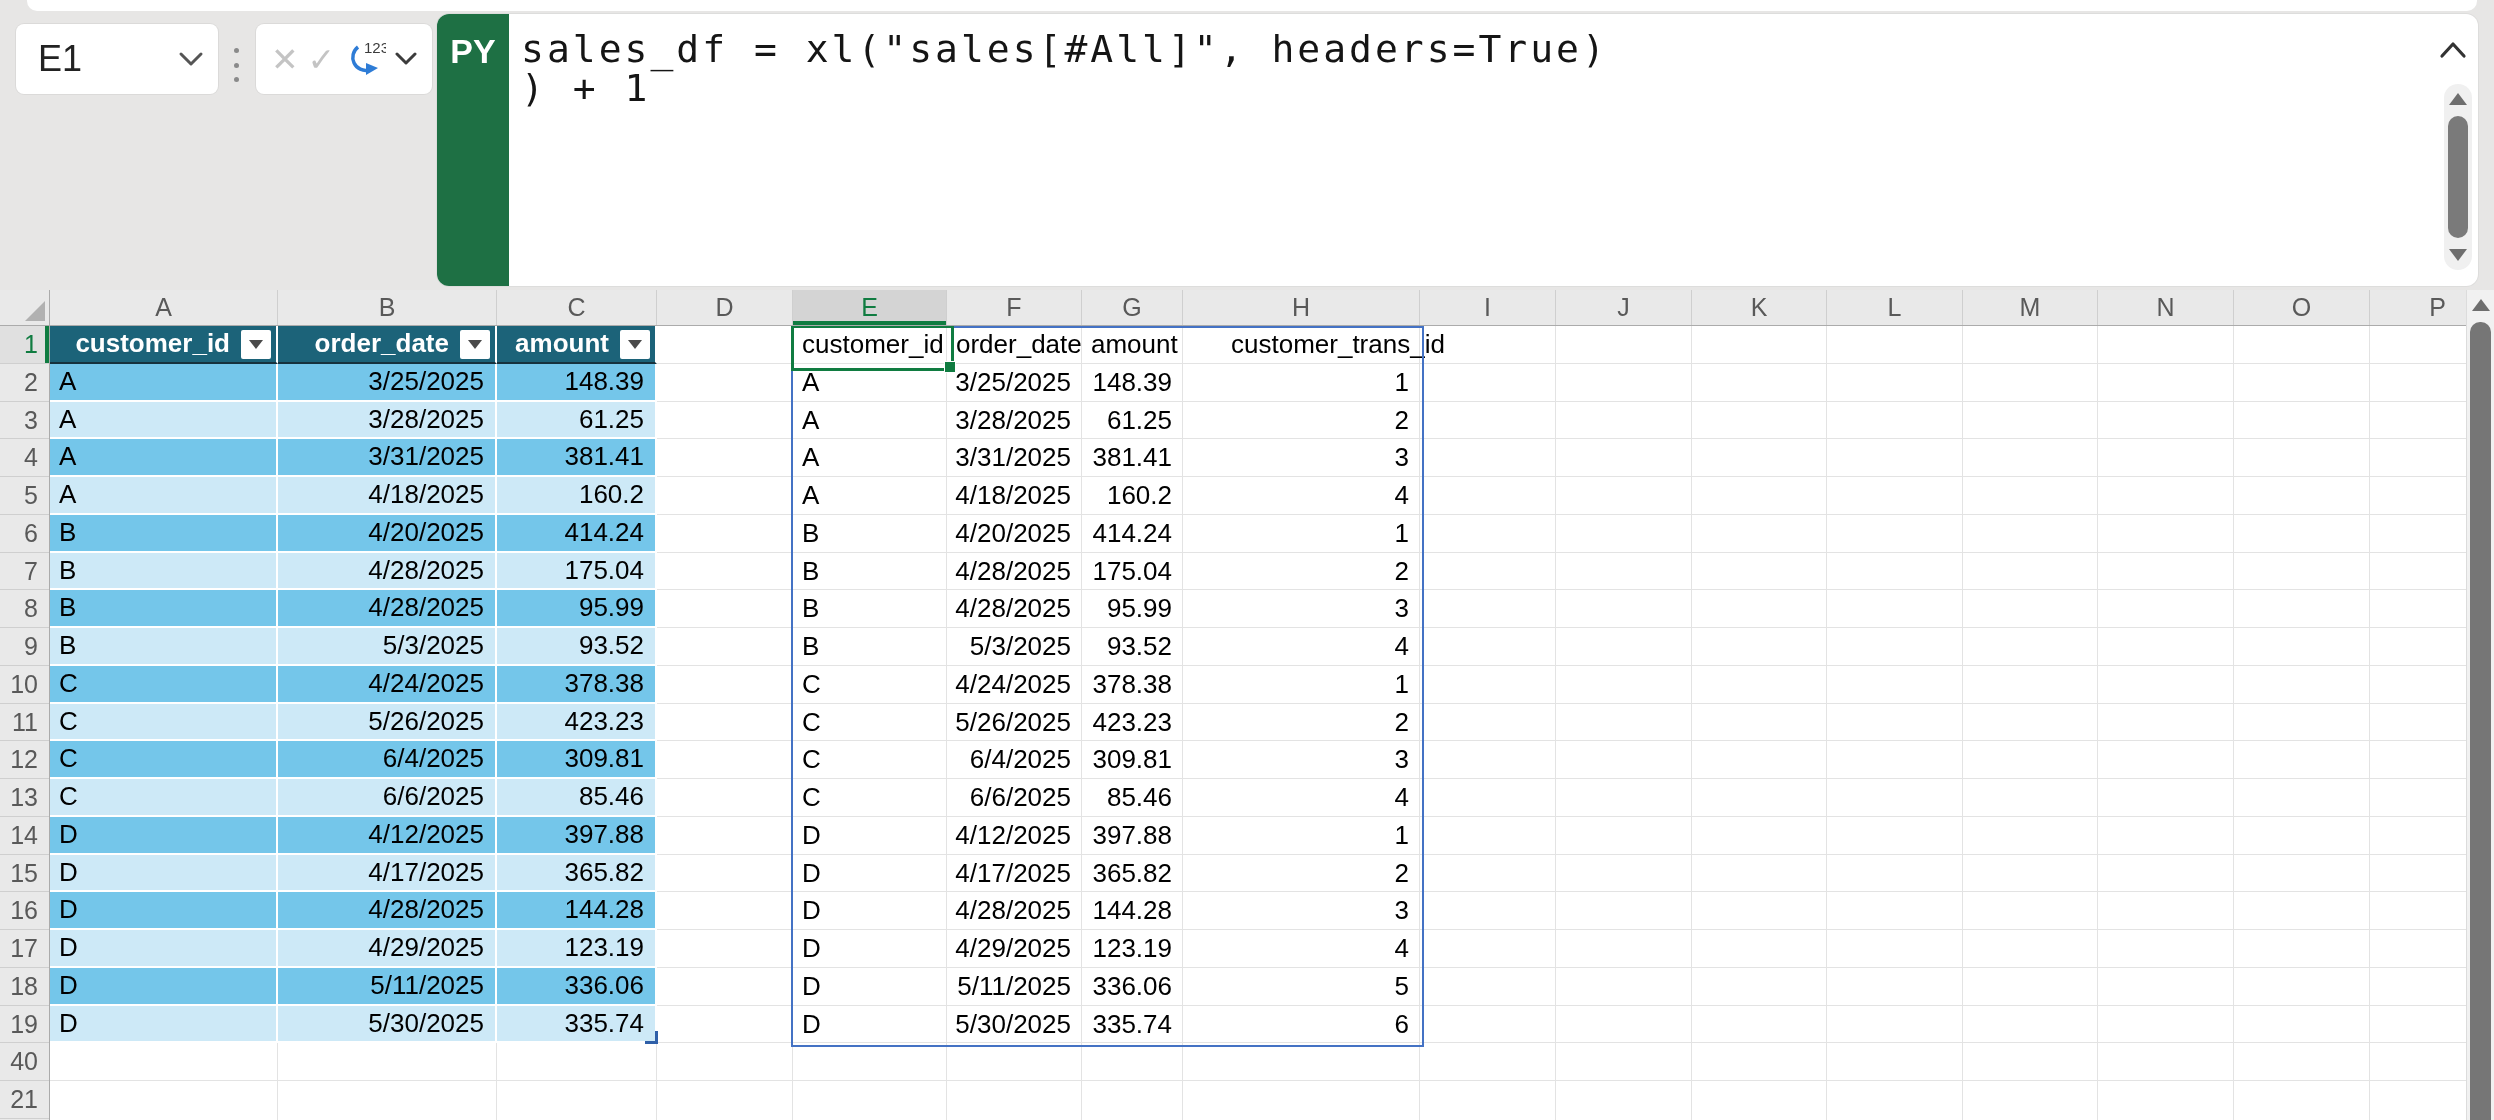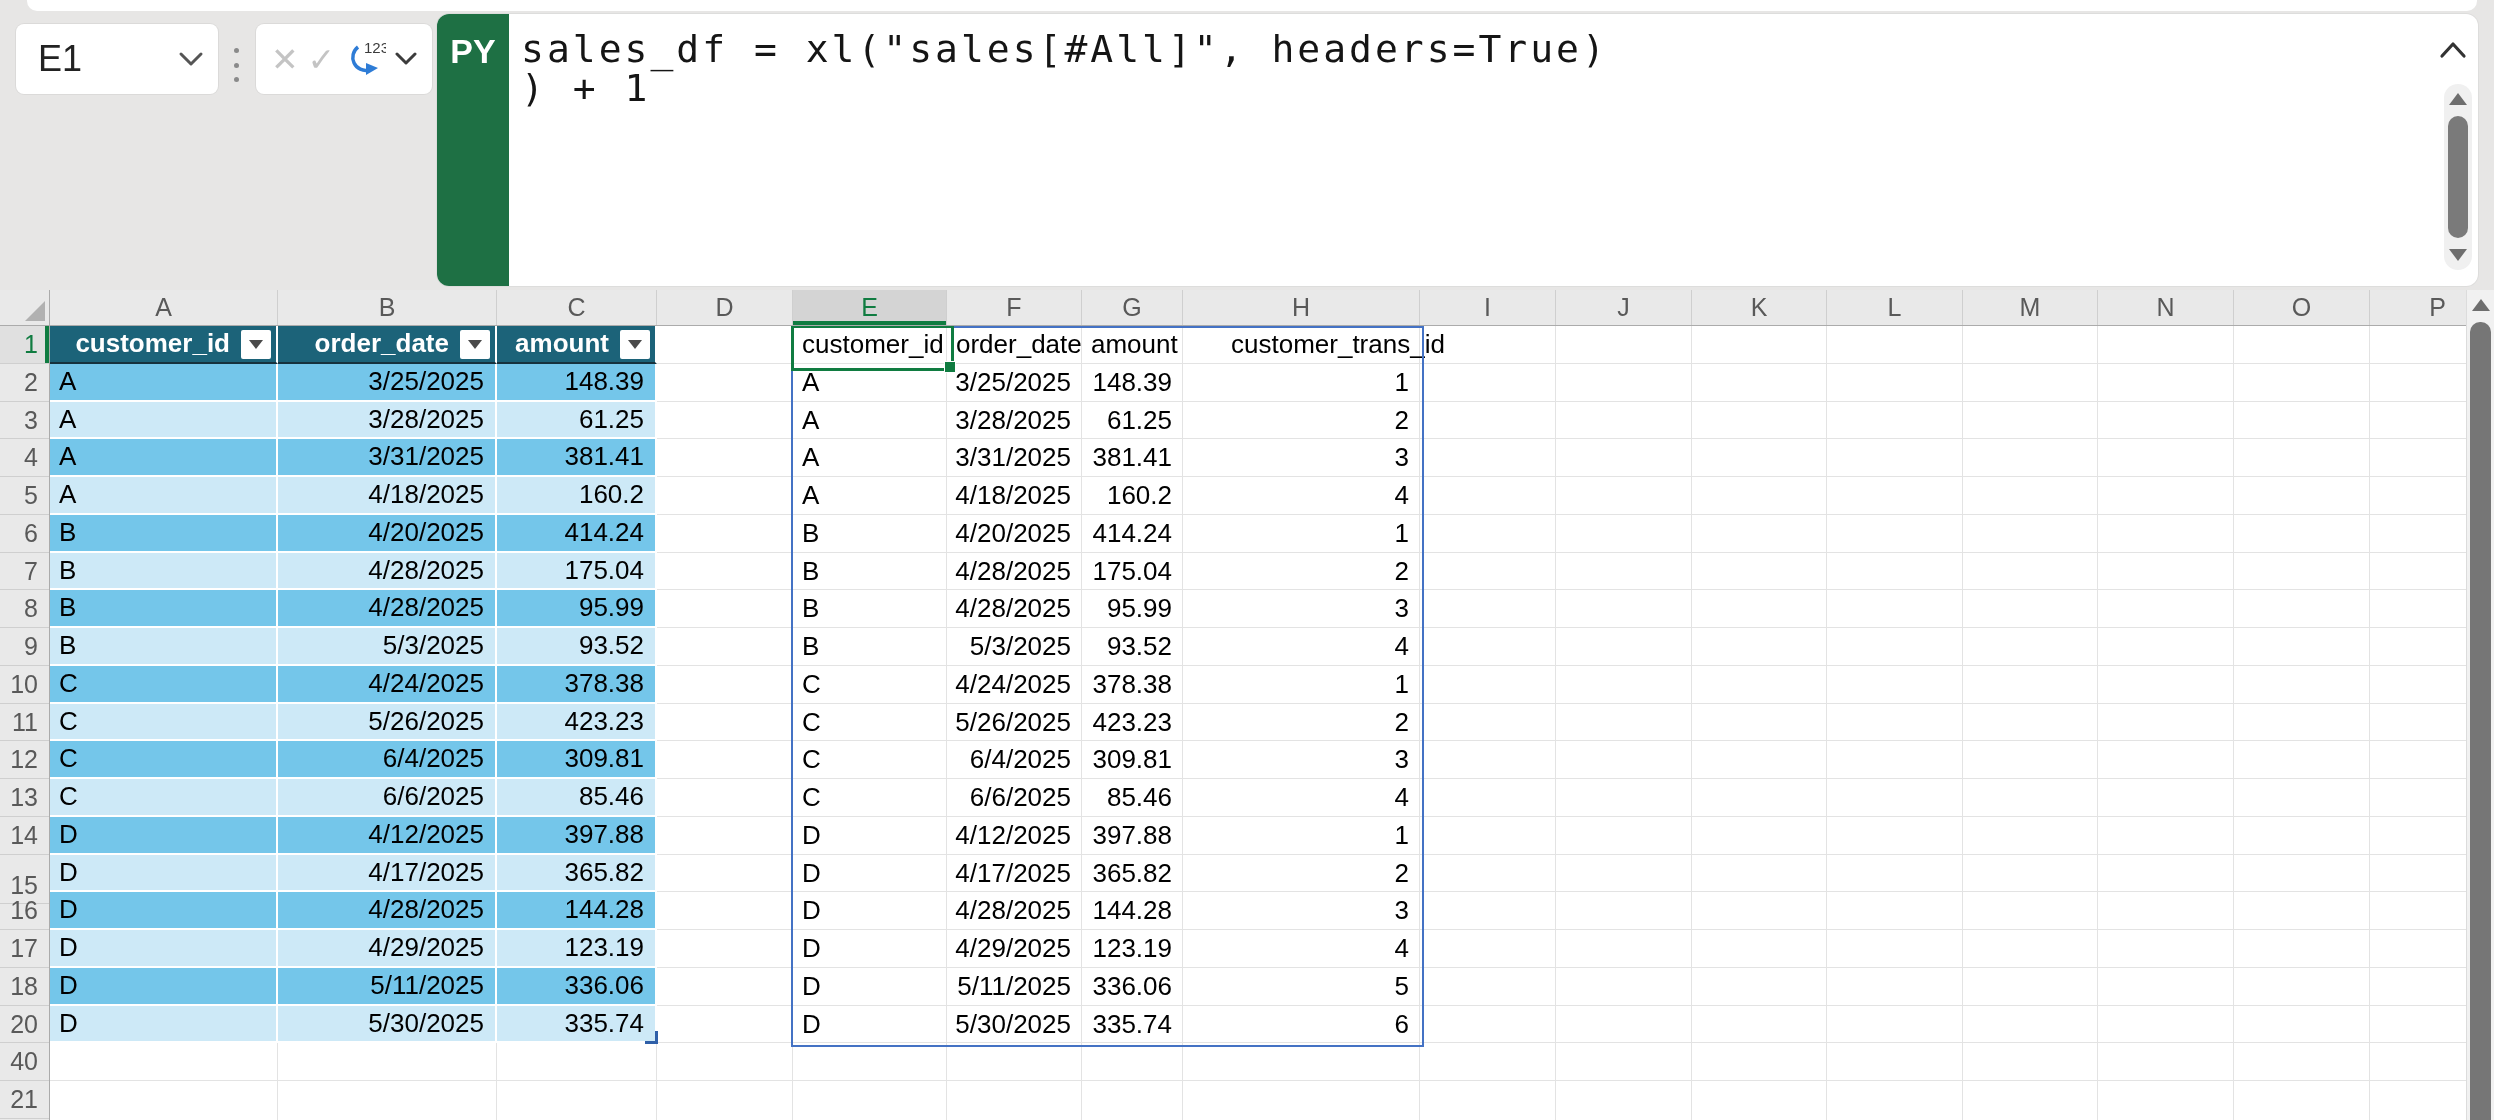--- a/index.html
+++ b/index.html
@@ -150,25 +150,25 @@
     <div class="rowhdr" style="top: 151px; height: 37.75px; line-height: 37.75px;">5</div>
     <div class="rowhdr" style="top: 188.75px; height: 37.75px; line-height: 37.75px;">6</div>
     <div class="rowhdr" style="top: 226.5px; height: 37.75px; line-height: 37.75px;">7</div>
     <div class="rowhdr" style="top: 264.25px; height: 37.75px; line-height: 37.75px;">8</div>
     <div class="rowhdr" style="top: 302px; height: 37.75px; line-height: 37.75px;">9</div>
     <div class="rowhdr" style="top: 339.75px; height: 37.75px; line-height: 37.75px;">10</div>
     <div class="rowhdr" style="top: 377.5px; height: 37.75px; line-height: 37.75px;">11</div>
     <div class="rowhdr" style="top: 415.25px; height: 37.75px; line-height: 37.75px;">12</div>
     <div class="rowhdr" style="top: 453px; height: 37.75px; line-height: 37.75px;">13</div>
     <div class="rowhdr" style="top: 490.75px; height: 37.75px; line-height: 37.75px;">14</div>
-    <div class="rowhdr" style="top: 528.5px; height: 37.75px; line-height: 37.75px; margin-top: 12px;">15</div>
+    <div class="rowhdr" style="top: 528.5px; height: 37.75px; line-height: 37.75px;">15</div>
     <div class="rowhdr" style="top: 566.25px; height: 37.75px; line-height: 37.75px;">16</div>
     <div class="rowhdr" style="top: 604px; height: 37.75px; line-height: 37.75px;">17</div>
     <div class="rowhdr" style="top: 641.75px; height: 37.75px; line-height: 37.75px;">18</div>
-    <div class="rowhdr" style="top: 679.5px; height: 37.75px; line-height: 37.75px;">20</div>
+    <div class="rowhdr" style="top: 679.5px; height: 37.75px; line-height: 37.75px;">19</div>
     <div class="rowhdr" style="top: 717.25px; height: 37.75px; line-height: 37.75px;">40</div>
     <div class="rowhdr" style="top: 755px; height: 37.75px; line-height: 37.75px;">21</div>
   </div>
 <div class="abs sheet" id="sheet">
     <div class="gl-v" style="left: 227px;"></div>
     <div class="gl-v" style="left: 446px;"></div>
     <div class="gl-v" style="left: 606px;"></div>
     <div class="gl-v" style="left: 742px;"></div>
     <div class="gl-v" style="left: 896px;"></div>
     <div class="gl-v" style="left: 1031px;"></div>

